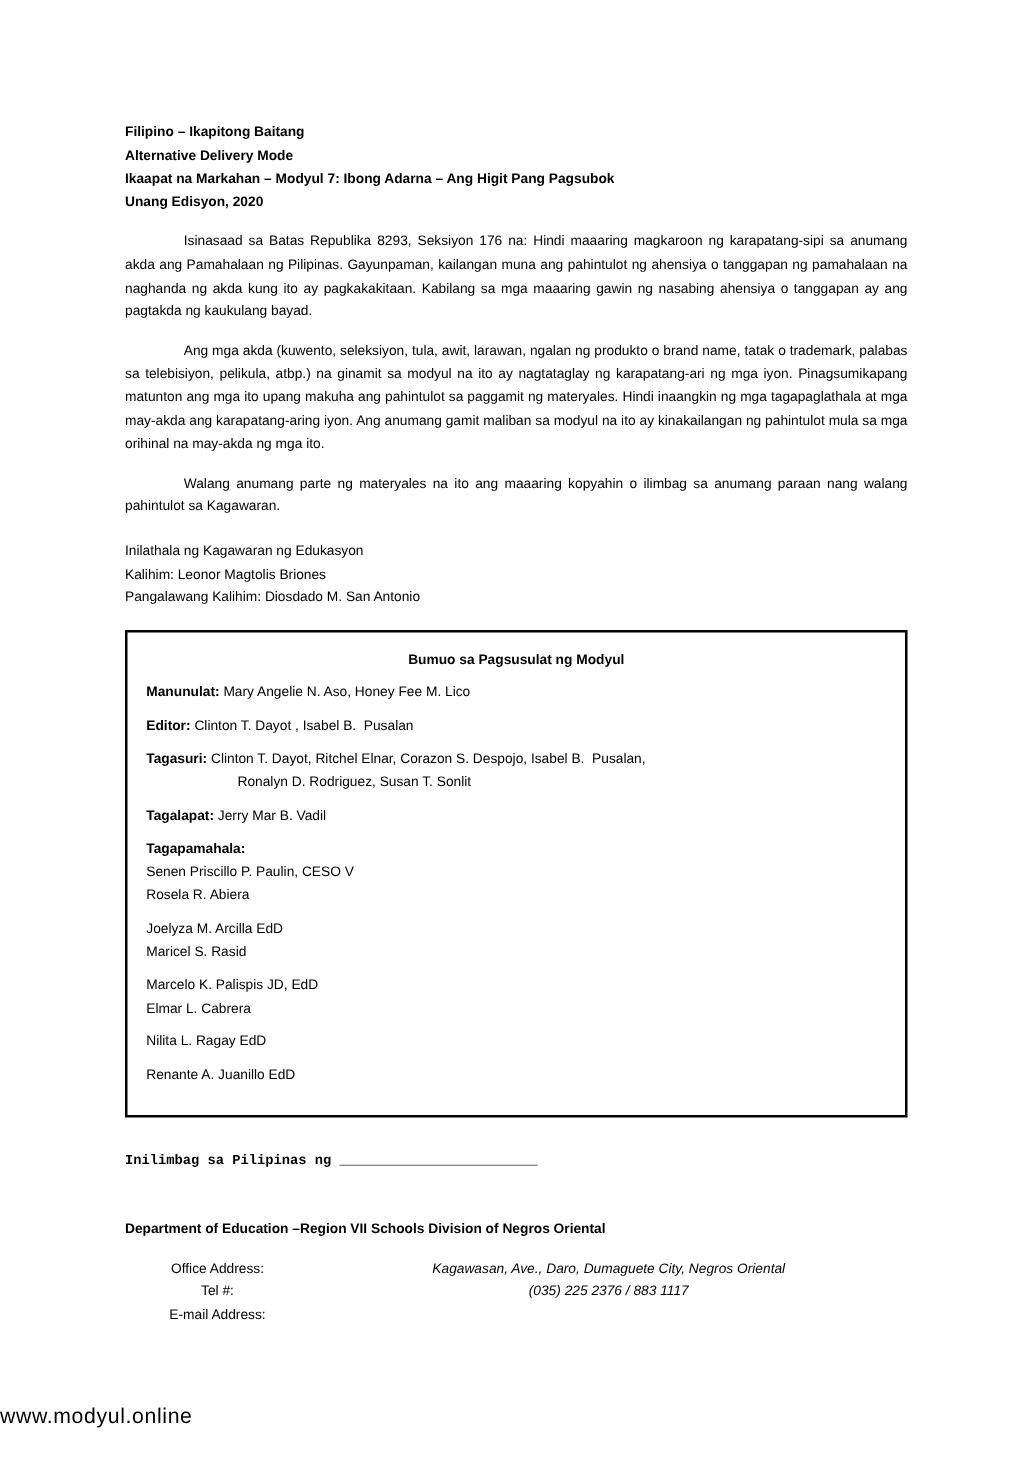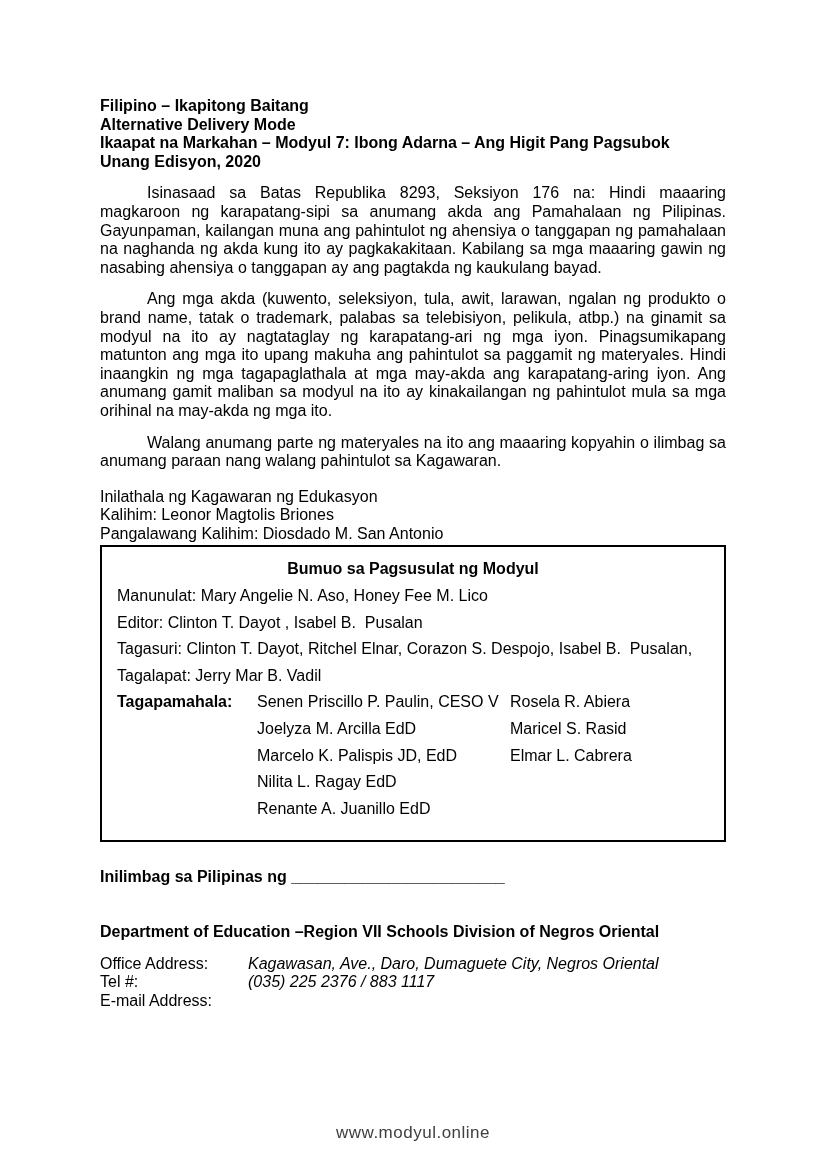--- a/index.html
+++ b/index.html
@@ -7,54 +7,54 @@
   body {
     width: 826px; height: 1169px;
     position: relative;
     font-family: "Liberation Sans", sans-serif;
     color: #000000;
     overflow: hidden;
   }
   .page {
     position: absolute; inset: 0;
     padding: 97px 100px 0 100px;
-    font-size: 16px;
+    font-size: 11px;
     line-height: 18.6px;
   }
   .doc-header { font-weight: bold; }
   .body-par {
     text-align: justify;
     text-indent: 47px;
     margin-top: 13px;
   }
   .publisher { margin-top: 17px; }
   .team-box {
-    margin-top: 2px;
+    margin-top: 16px;
     border: 2px solid #000000;
     padding: 13px 15px 22px 15px;
   }
   .box-title { text-align: center; font-weight: bold; margin-bottom: 3px; }
   .box-row { margin-top: 8px; }
-  .lbl { font-weight: normal; }
+  .lbl { font-weight: bold; }
   .val, .val2 { white-space: pre-wrap; }
   .val2 { padding-left: 73px; }
-  .mgmt-row { display: flex; margin-top: 8px; }
+  .mgmt-row { display: flex; margin-top: 8px; flex-direction: column; }
   .mgmt-lbl { flex: none; width: 140px; font-weight: bold; }
   .mgmt-c1 { flex: none; width: 253px; }
   .mgmt-c2 { flex: 1; }
-  .printed-by { margin-top: 26px; font-weight: bold; }
+  .printed-by { margin-top: 26px; font-weight: bold; font-family: Liberation Mono, monospace; }
   .division-title { margin-top: 36px; font-weight: bold; }
-  .contact { margin-top: 13px; }
+  .contact { margin-top: 13px; text-align: center; }
   .contact-row { display: flex; }
   .c-label { flex: none; width: 148px; }
   .c-value { flex: 1; font-style: italic; }
   .watermark {
     position: absolute; left: 0; right: 0; bottom: 26px;
-    text-align: center;
-    color: #404040;
+    text-align: left;
+    color: #000000;
     font-size: 17px;
     letter-spacing: 0.5px;
   }
 </style>
 </head>
 <body>
 
 <div class="page">
 
   <div class="doc-header">
@@ -85,20 +85,21 @@
     <div class="box-row">
       <span class="lbl">Editor:</span>
       <span class="val">Clinton T. Dayot , Isabel B.  Pusalan</span>
     </div>
 
     <div class="box-row">
       <div>
         <span class="lbl">Tagasuri:</span>
         <span class="val">Clinton T. Dayot, Ritchel Elnar, Corazon S. Despojo, Isabel B.  Pusalan,</span>
       </div>
+      <div class="val2">Ronalyn D. Rodriguez, Susan T. Sonlit</div>
     </div>
 
     <div class="box-row">
       <span class="lbl">Tagalapat:</span>
       <span class="val">Jerry Mar B. Vadil</span>
     </div>
 
     <div class="mgmt">
       <div class="mgmt-row">
         <span class="mgmt-lbl">Tagapamahala:</span>

